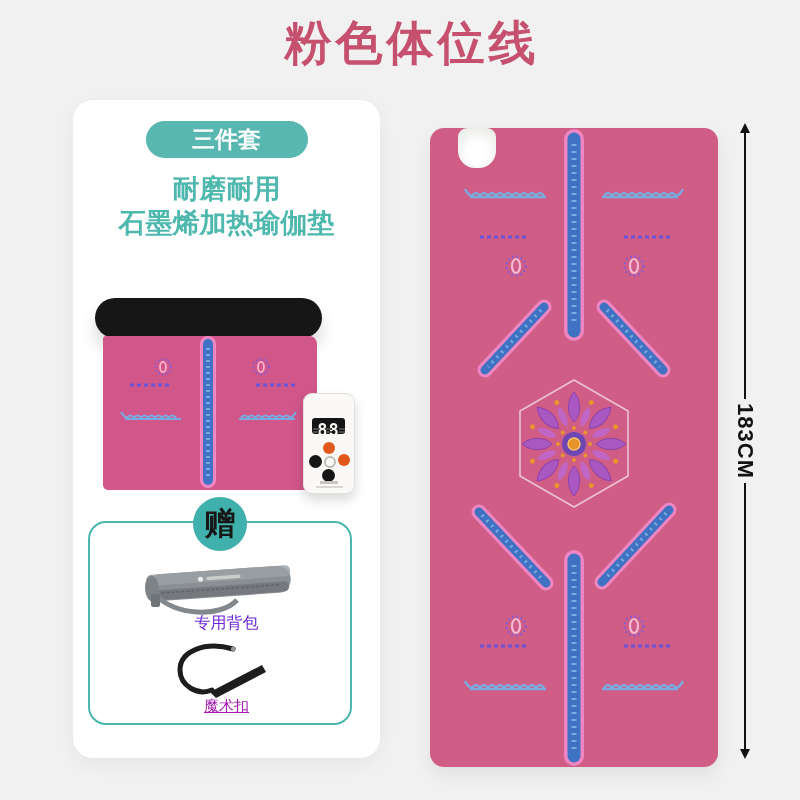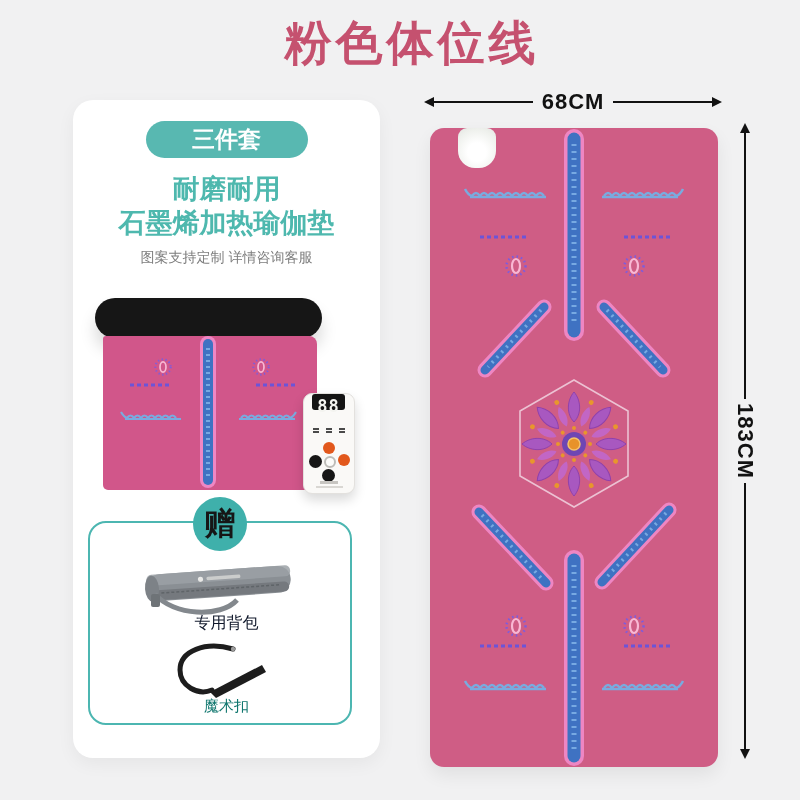--- a/index.html
+++ b/index.html
@@ -18,40 +18,40 @@
   .product-heading{margin-top:14px;text-align:center;color:#4eb8ae;font-weight:bold;font-size:27px;line-height:34px;}
   .customization-note{margin-top:9px;text-align:center;color:#7d7d7d;font-size:14px;}
 
   
   .rolled-mat{position:absolute;left:22px;top:198px;width:227px;height:40px;background:#161616;
     border-radius:20px;box-shadow:0 12px 16px rgba(0,0,0,.15);}
   .mat-preview{position:absolute;left:30px;top:236px;width:214px;height:154px;background:#d1568a;
     border-radius:3px 8px 8px 5px;}
   .remote-control{position:absolute;left:230px;top:293px;width:50px;height:99px;background:#faf9f7;
     border:1px solid #e3e1de;border-radius:9px;box-shadow:0 6px 12px rgba(0,0,0,.15);z-index:3;}
-  .remote-screen{position:absolute;left:8px;top:0;width:33px;height:16px;background:#141414;border-radius:3px;
+  .remote-screen{position:absolute;left:8px;top:24px;width:33px;height:16px;background:#141414;border-radius:3px;
     color:#f4f4f0;font-family:"DejaVu Sans Mono",monospace;font-size:17px;font-weight:bold;text-align:center;line-height:25px;letter-spacing:1px;}
   .remote-indicators{position:absolute;left:0;top:37px;width:100%;display:flex;justify-content:center;gap:7px;}
   .remote-indicators i{display:block;width:6px;height:2px;background:#4a4a4a;box-shadow:0 -3px 0 0 #4a4a4a;}
   .rbtn{position:absolute;border-radius:50%;}
   .rbtn.orange{background:#e2581c;width:12px;height:12px;}
   .rbtn.black{background:#161616;width:13px;height:13px;}
   .rbtn.white{background:#fcfcfa;border:2px solid #bdbcb8;width:8px;height:8px;}
   .remote-caption{position:absolute;bottom:5px;left:0;width:100%;display:flex;flex-direction:column;align-items:center;gap:2px;}
   .remote-caption i{display:block;height:3px;width:18px;background:#c7c5c1;}
   .remote-caption i+i{height:2px;width:27px;background:#d9d7d3;}
 
   
   .gift-box{position:absolute;left:15px;top:421px;width:260px;height:200px;border:2px solid #4cb6b1;border-radius:18px;}
   .gift-badge{position:absolute;left:120px;top:397px;width:54px;height:54px;border-radius:50%;background:#3fb0ab;
     color:#161616;font-size:31px;font-weight:bold;text-align:center;line-height:54px;z-index:2;}
   .backpack-image{position:absolute;left:66px;top:458px;width:162px;height:62px;}
-  .backpack-label{position:absolute;left:0;top:513px;width:100%;text-align:center;color:#0f172a;font-size:16px;}
+  .backpack-label{position:absolute;left:0;top:513px;width:100%;text-align:center;color:#6d28d9;font-size:16px;}
   .strap-image{position:absolute;left:86px;top:540px;width:122px;height:58px;}
-  .strap-label{position:absolute;left:0;top:597px;width:100%;text-align:center;color:#0f766e;font-size:15px;}
+  .strap-label{position:absolute;left:0;top:597px;width:100%;text-align:center;color:#a21caf;font-size:15px;text-decoration:underline;}
 
   
   .yoga-mat{position:absolute;left:430px;top:128px;width:288px;height:639px;background:#cf5d85;
     border-radius:14px;box-shadow:0 8px 18px rgba(0,0,0,.07);}
   .controller-pocket{position:absolute;left:28px;top:0;width:38px;height:40px;z-index:2;
     background:radial-gradient(circle at 50% 60%,#ffffff 30%,#eef0ec 75%,#e2e4e0 100%);
     border-radius:9px 9px 17px 17px;}
   .mat-pattern{position:absolute;left:0;top:0;}
 
   
@@ -75,21 +75,20 @@
 <div class="canvas">
 
   <div class="page-title">粉色体位线</div>
 
   <div class="info-card">
     <div class="set-badge">三件套</div>
     <div class="product-heading">
       <div>耐磨耐用</div>
       <div>石墨烯加热瑜伽垫</div>
     </div>
-    <div class="customization-note">图案支持定制 详情咨询客服</div>
 
     <div class="rolled-mat"></div>
     <div class="mat-preview">
       <svg width="214" height="154" viewBox="0 0 214 154">
         <line x1="105" y1="8" x2="105" y2="144" stroke="#ef87c4" stroke-width="16" stroke-linecap="round"></line>
         <line x1="105" y1="8" x2="105" y2="144" stroke="#3f72c2" stroke-width="10" stroke-linecap="round"></line>
         <line x1="105" y1="12" x2="105" y2="140" stroke="#77a9e2" stroke-width="4" stroke-dasharray="2 4"></line>
         <g transform="translate(60,31) scale(0.85)">
           <circle r="9" fill="none" stroke="#7a5ce0" stroke-width="2.4" stroke-dasharray="1.5 3"></circle>
           <ellipse rx="3.5" ry="6" fill="none" stroke="#f8b8d4" stroke-width="2"></ellipse>
@@ -272,27 +271,20 @@
         <path d="M40 561 H116"></path>
         <path d="M42 560 q4 -6 8 0 q4 -6 8 0 q4 -6 8 0 q4 -6 8 0 q4 -6 8 0 q4 -6 8 0 q4 -6 8 0 q4 -6 8 0 q4 -6 8 0"></path>
         <path d="M42 560 q-4 -1 -7 -7"></path>
         <path d="M172 561 H248"></path>
         <path d="M174 560 q4 -6 8 0 q4 -6 8 0 q4 -6 8 0 q4 -6 8 0 q4 -6 8 0 q4 -6 8 0 q4 -6 8 0 q4 -6 8 0 q4 -6 8 0"></path>
         <path d="M246 560 q4 -1 7 -7"></path>
       </g>
     </svg>
   </div>
 
-  <div class="h-dimension">
-    <span class="ah left"></span>
-    <span class="dim-line"></span>
-    <span class="h-dim-label">68CM</span>
-    <span class="dim-line"></span>
-    <span class="ah right"></span>
-  </div>
 
   <div class="v-dimension">
     <span class="av up"></span>
     <span class="dim-vline"></span>
     <span class="v-label-wrap">
       <span class="v-dim-label">183CM</span>
     </span>
     <span class="dim-vline"></span>
     <span class="av down"></span>
   </div>

